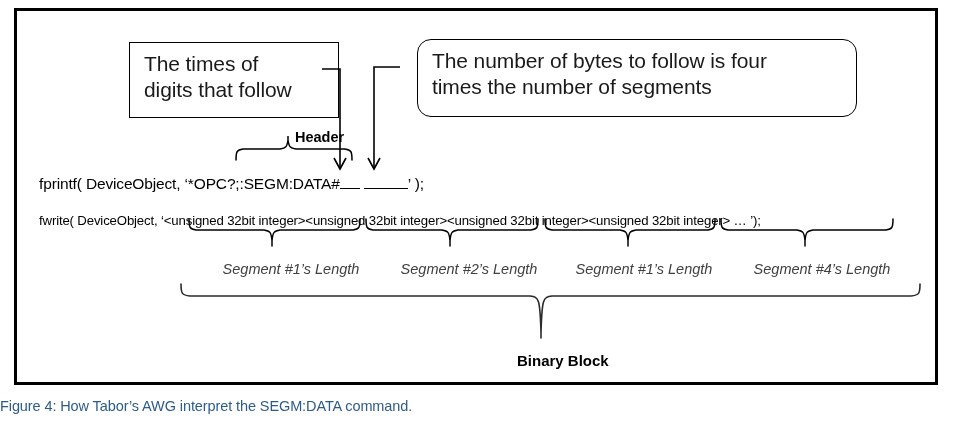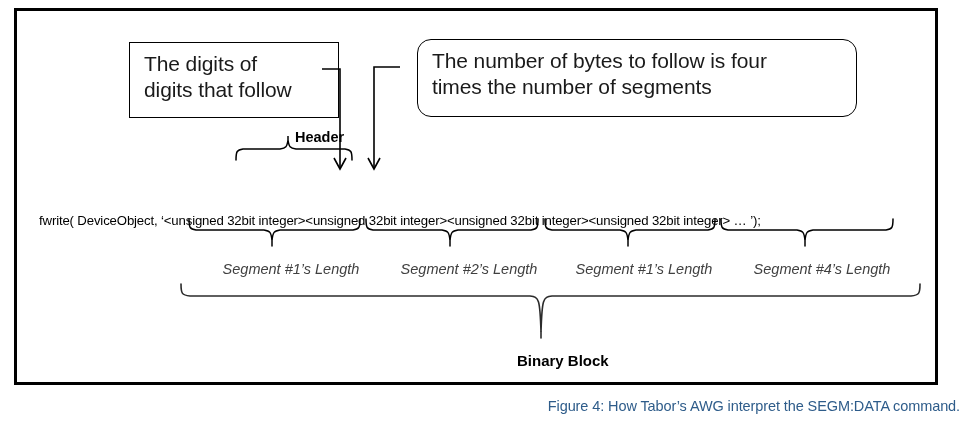--- a/index.html
+++ b/index.html
@@ -116,51 +116,54 @@
     height: 424px;
     pointer-events: none;
   }
 
   
   #figure-caption {
     position: absolute;
     left: 0;
     top: 398px;
     width: 960px;
-    text-align: right;
+    text-align: left;
     font-size: 14.5px;
     color: #2E5C8A;
     letter-spacing: -0.1px;
   }
 </style>
 </head>
 <body>
 
 <div id="screen">
 
   <div id="figure-frame">
 
     <div class="callout" id="callout-digits">
-      <div>The digits of</div>
+      <div>The times of</div>
       <div>digits that follow</div>
     </div>
 
     <div class="callout" id="callout-bytes">
       <div>The number of bytes to follow is four</div>
       <div>times the number of segments</div>
     </div>
 
     <div class="ital-label" id="label-header">Header</div>
     <div class="ital-label" id="label-binary-block">Binary Block</div>
 
     <div class="seg-label" style="left:188px; top:250px; width:172px;">Segment #1’s Length</div>
     <div class="seg-label" style="left:366px; top:250px; width:172px;">Segment #2’s Length</div>
     <div class="seg-label" style="left:541px; top:250px; width:172px;">Segment #1’s Length</div>
     <div class="seg-label" style="left:719px; top:250px; width:172px;">Segment #4’s Length</div>
 
+    <div class="code-line" id="code-fprintf">
+      <span>fprintf( DeviceObject, ‘*OPC?;:SEGM:DATA#</span><span class="blank-field blank-short"></span><span class="blank-field blank-long"></span><span>’ );</span>
+    </div>
 
     <div class="code-line" id="code-fwrite">fwrite( DeviceObject, ‘&lt;unsigned 32bit integer&gt;&lt;unsigned 32bit integer&gt;&lt;unsigned 32bit integer&gt;&lt;unsigned 32bit integer&gt; … ’);</div>
 
   </div>
 
   <svg id="vector-overlay" viewBox="0 0 960 424" xmlns="http://www.w3.org/2000/svg">
 
     <g fill="none" stroke="#000000" stroke-width="1.6">
       <path d="M322,69 L340,69 L340,168"></path>
     </g>

